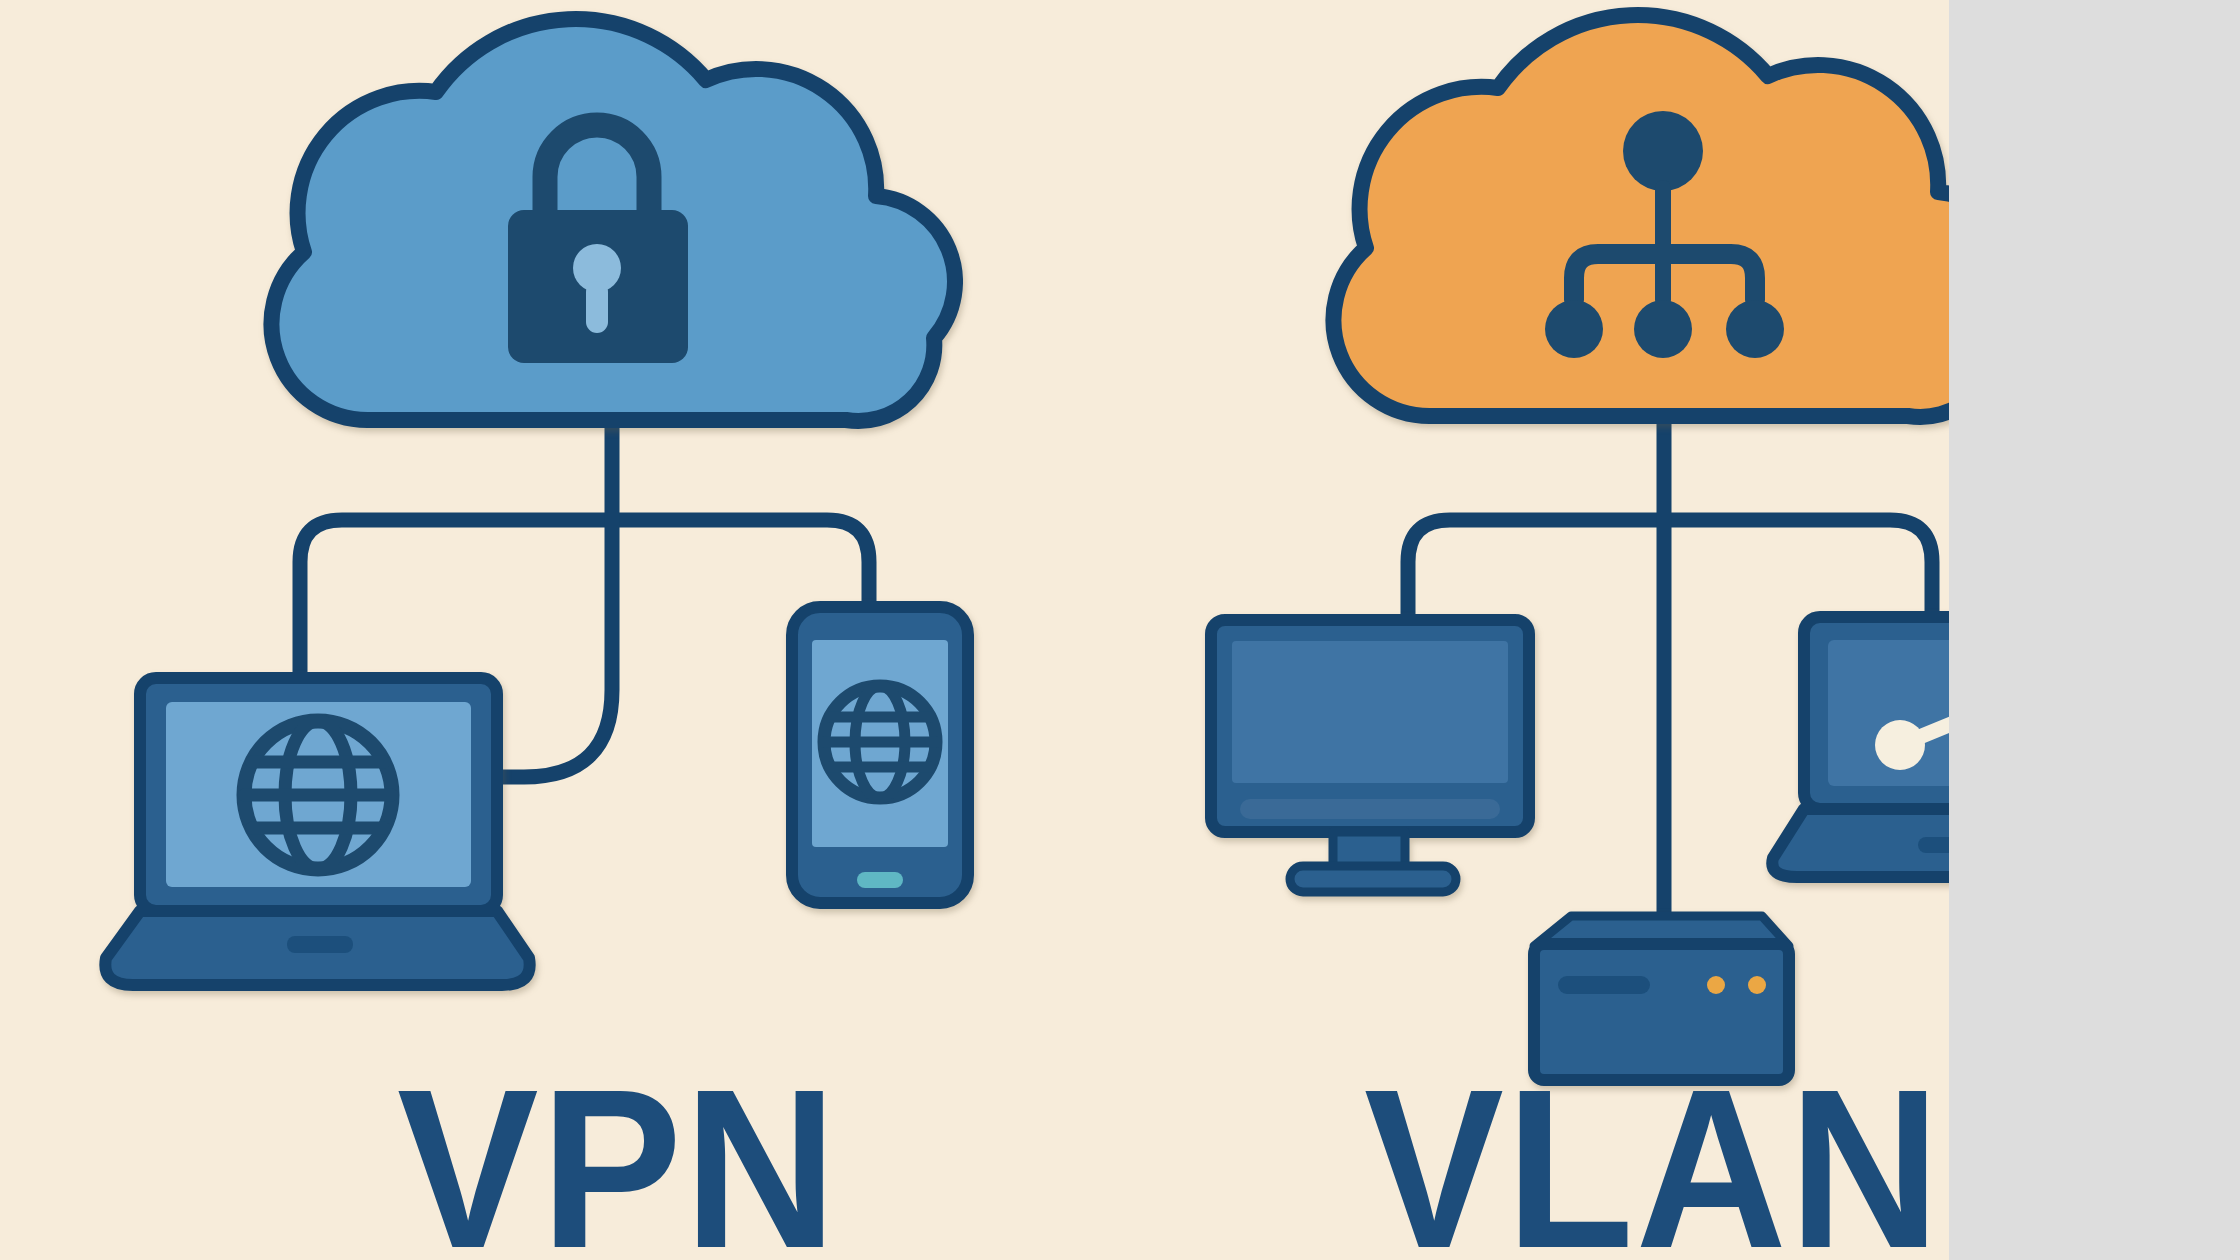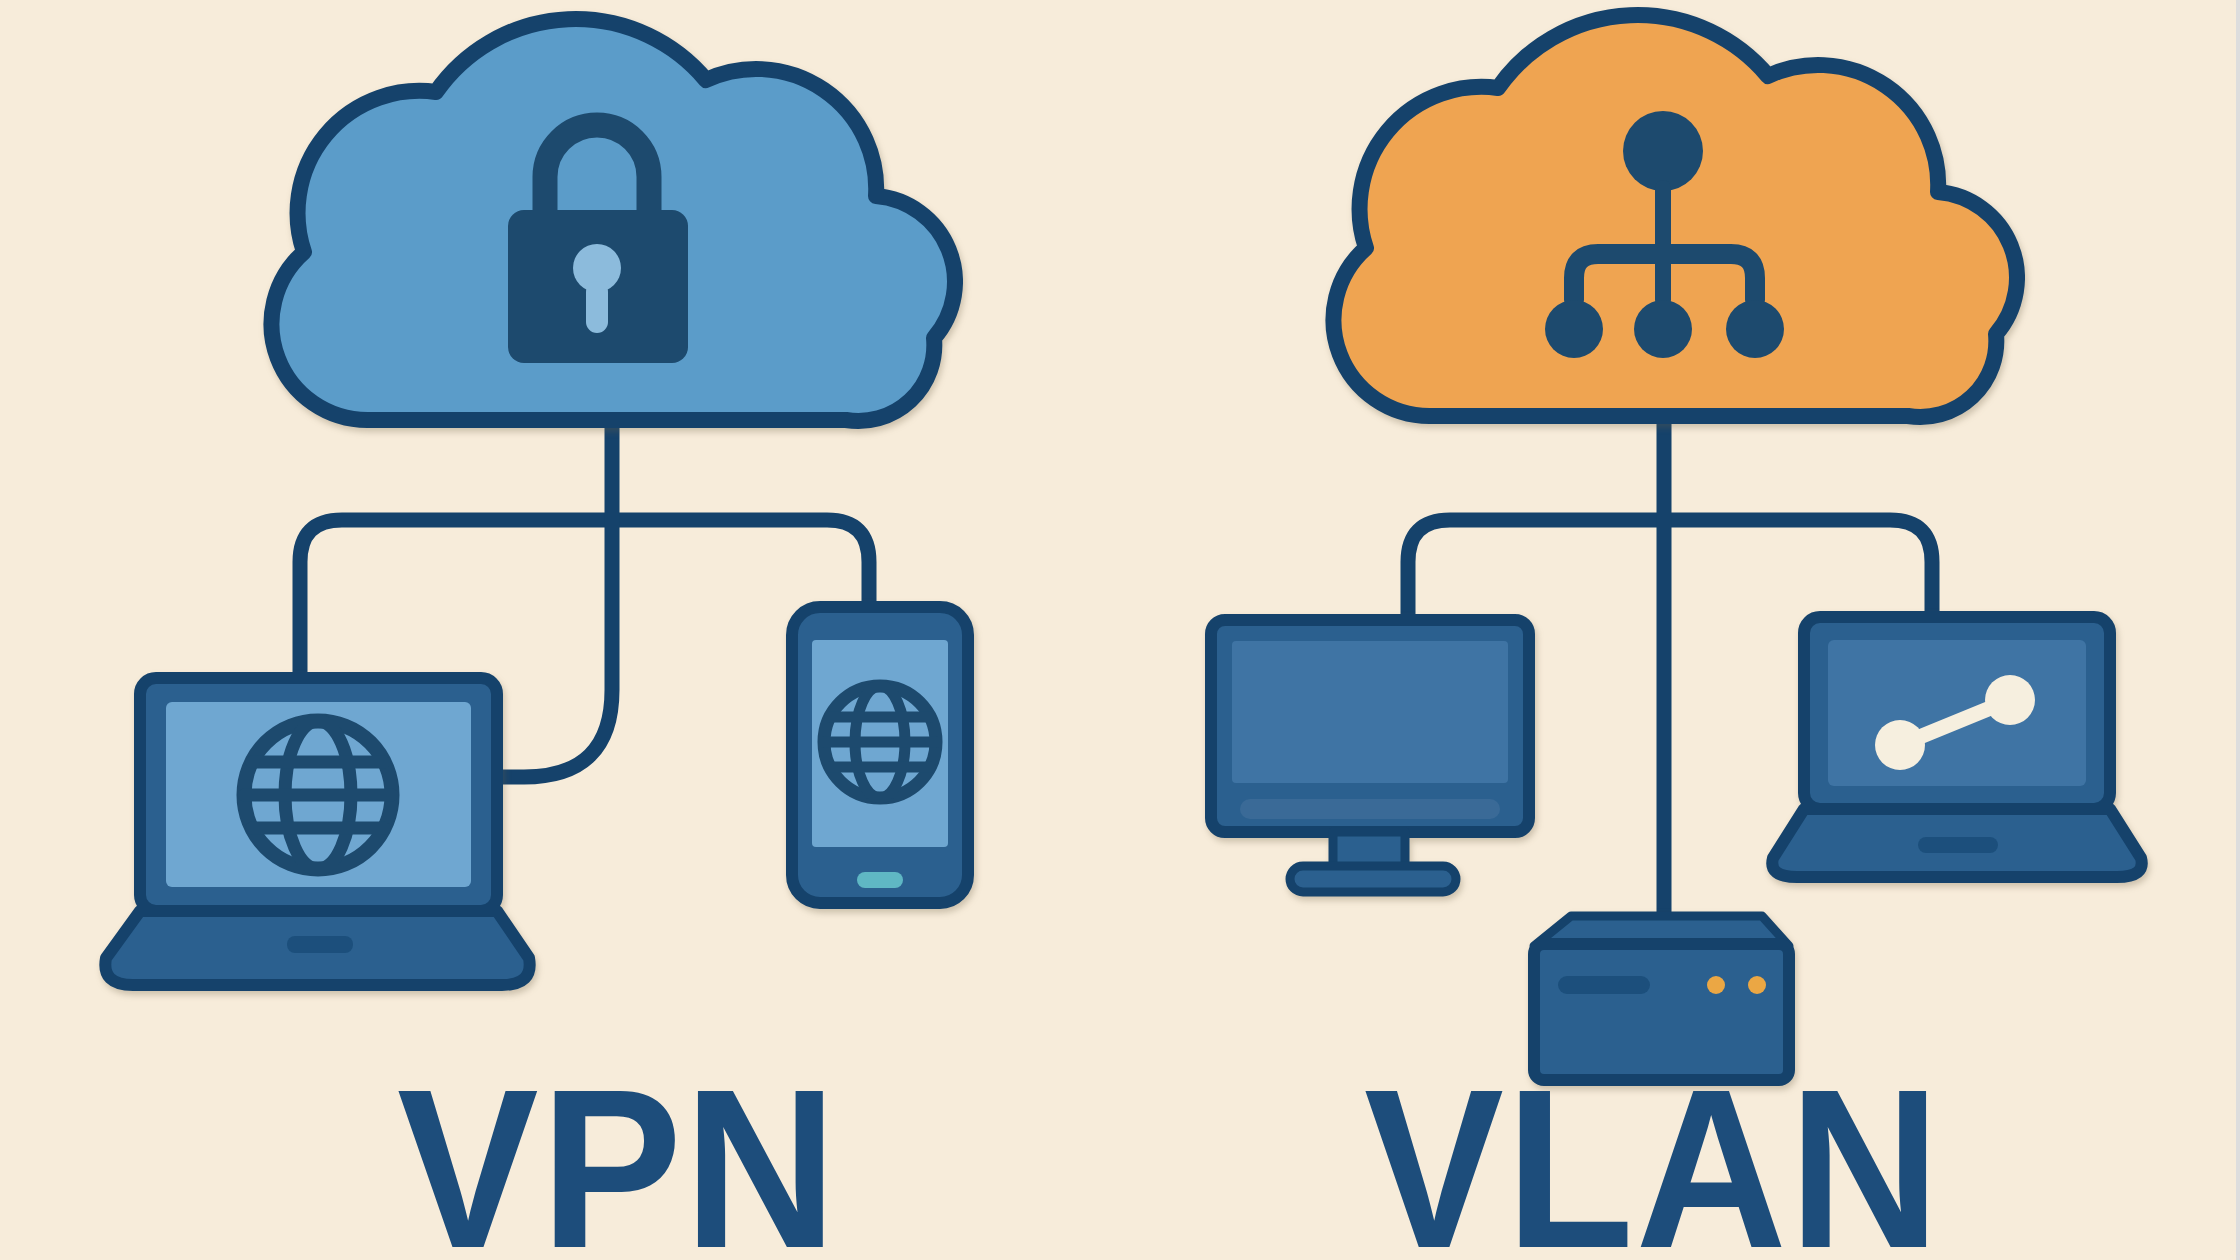--- a/index.html
+++ b/index.html
@@ -1,18 +1,18 @@
 <!DOCTYPE html>
 <html style="--bg: #f7ecda; --line_navy: #15426b; --icon_navy: #1d4a6e; --cloud_blue: #5b9cc9; --cloud_orange: #efa451; --device_blue: #2b608f; --screen_light: #6fa7d1; --screen_steel: #3f74a4; --chin_stripe: #3a6a97; --slot_navy: #1c4f7c; --keyhole_blue: #8cbbdc; --home_button_teal: #5fb7c4; --led_orange: #eba744; --icon_cream: #f6efdf; --label_navy: #1d4d7b;"><head>
 <meta charset="utf-8">
 <style>
   html,body{margin:0;padding:0;background:#ddd;}
   .stage{
     position:relative;
-    width:2236px;height:1260px;
+    width:1949px;height:1260px;
     background:var(--bg,#f7ecda);
     overflow:hidden;
     font-family:"Liberation Sans",sans-serif;
   }
   .stage svg{display:block;width:2240px;height:1260px;}
   
   .ln{fill:none;stroke:var(--line_navy);stroke-width:15;stroke-linecap:round;}
   
   .cloud{stroke:var(--line_navy);stroke-width:16;stroke-linejoin:round;}
   .cloud-blue{fill:var(--cloud_blue);}

